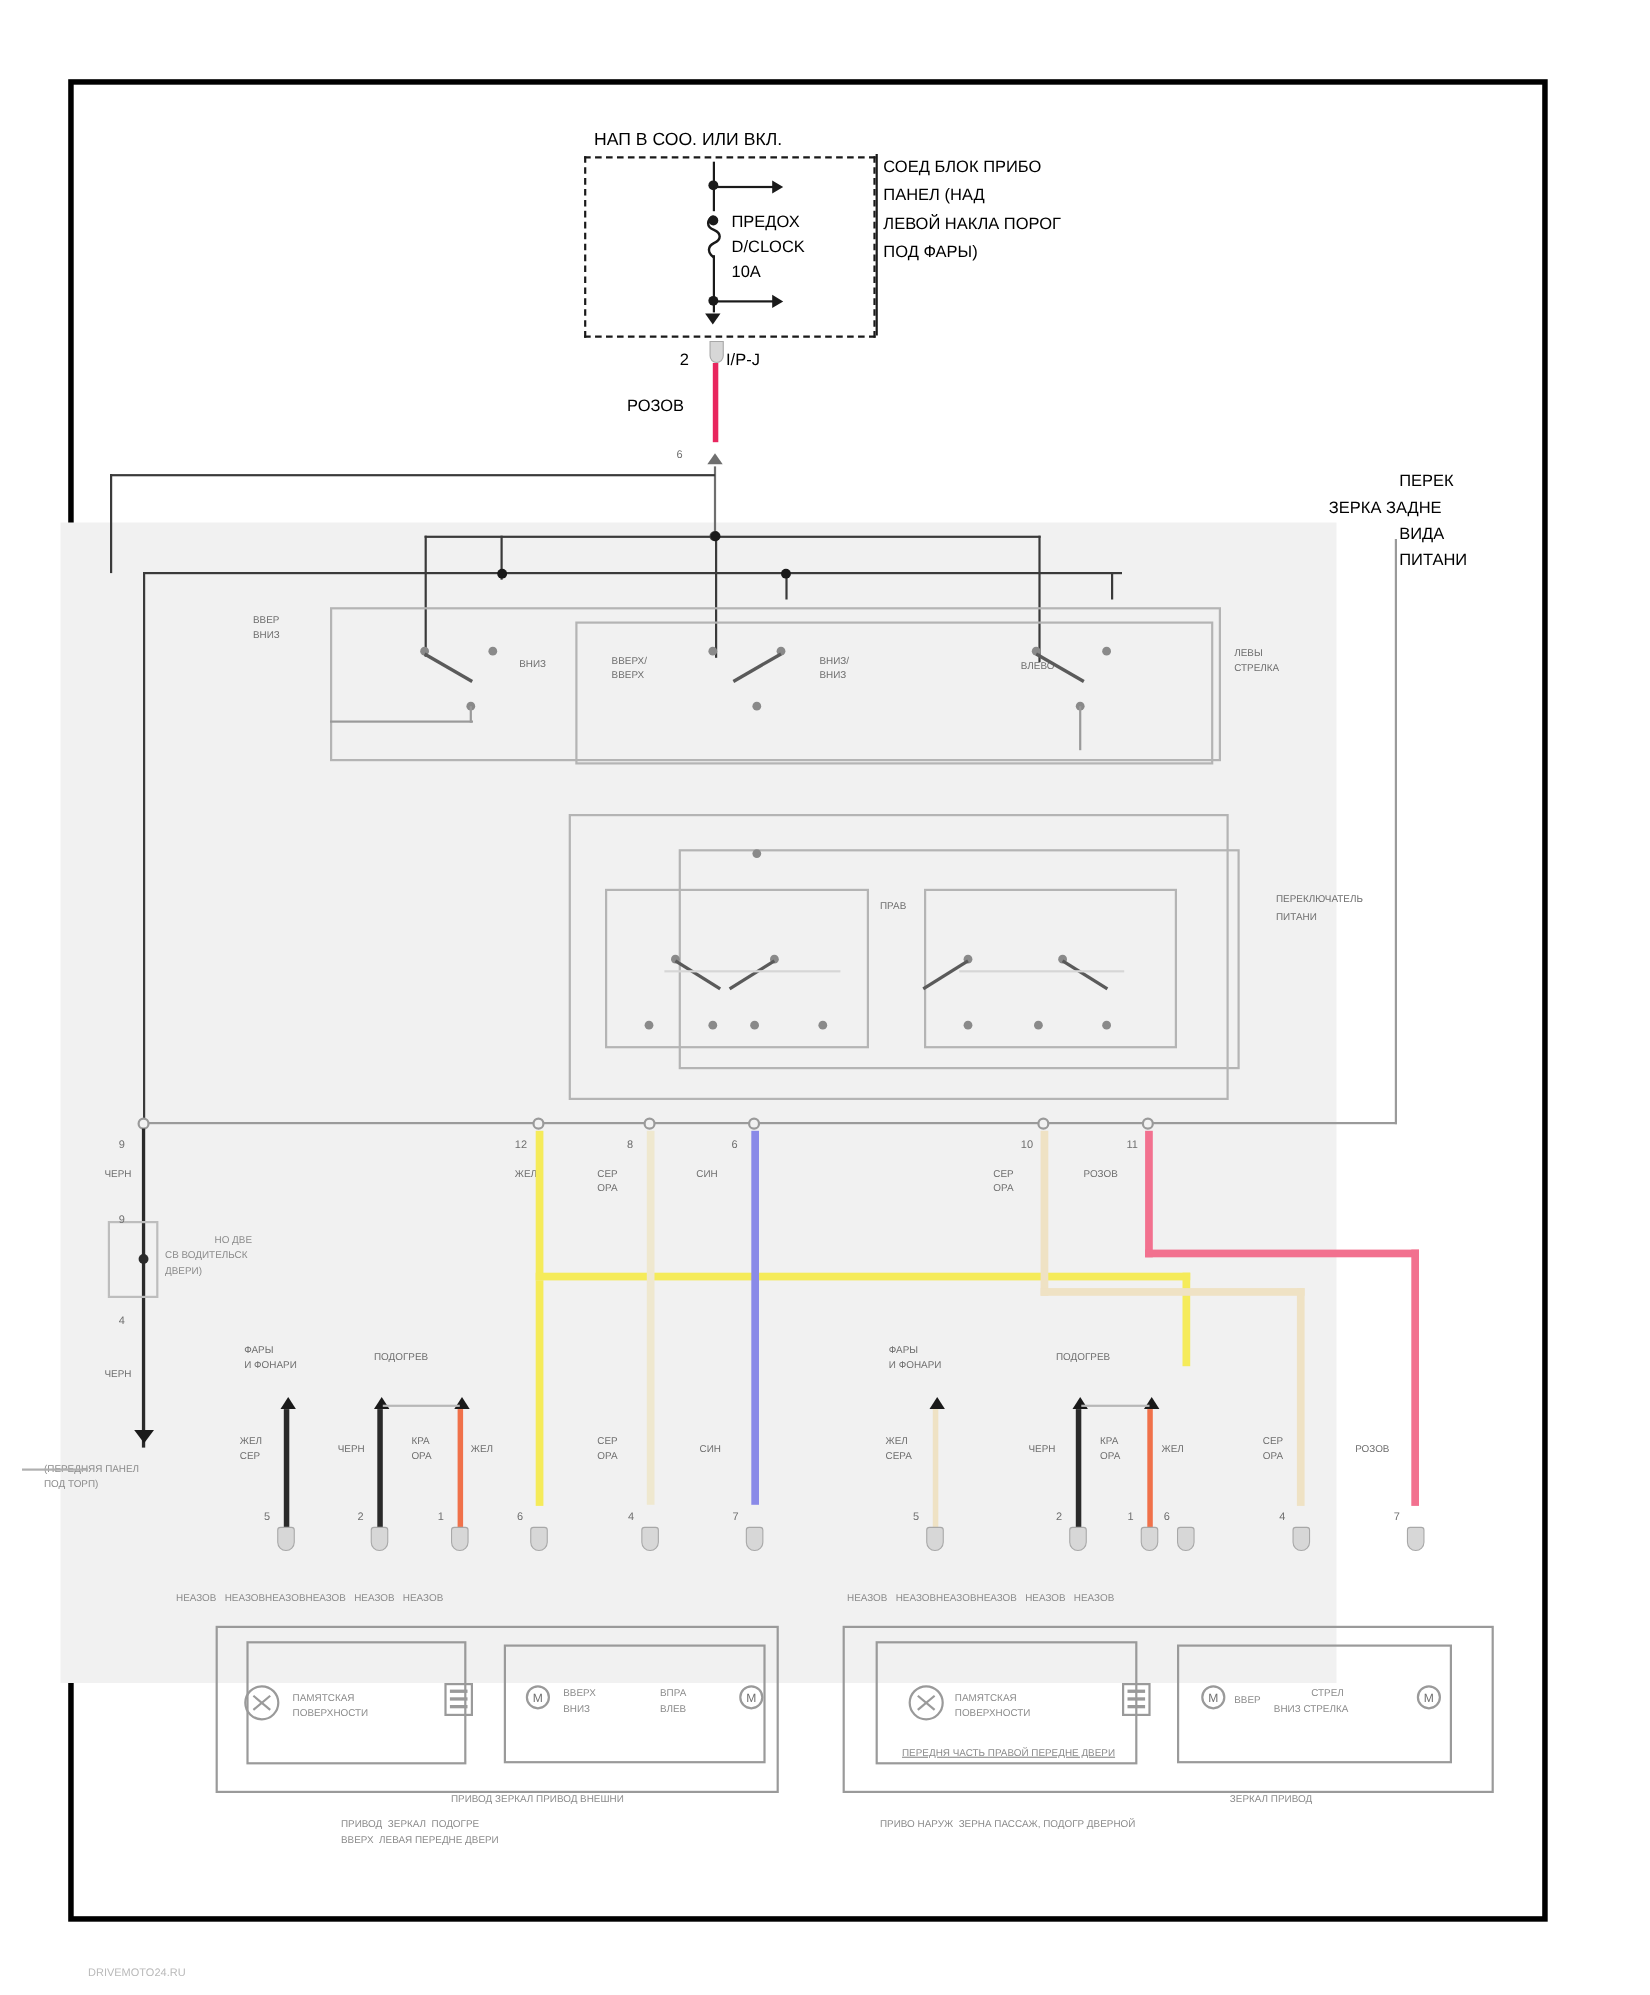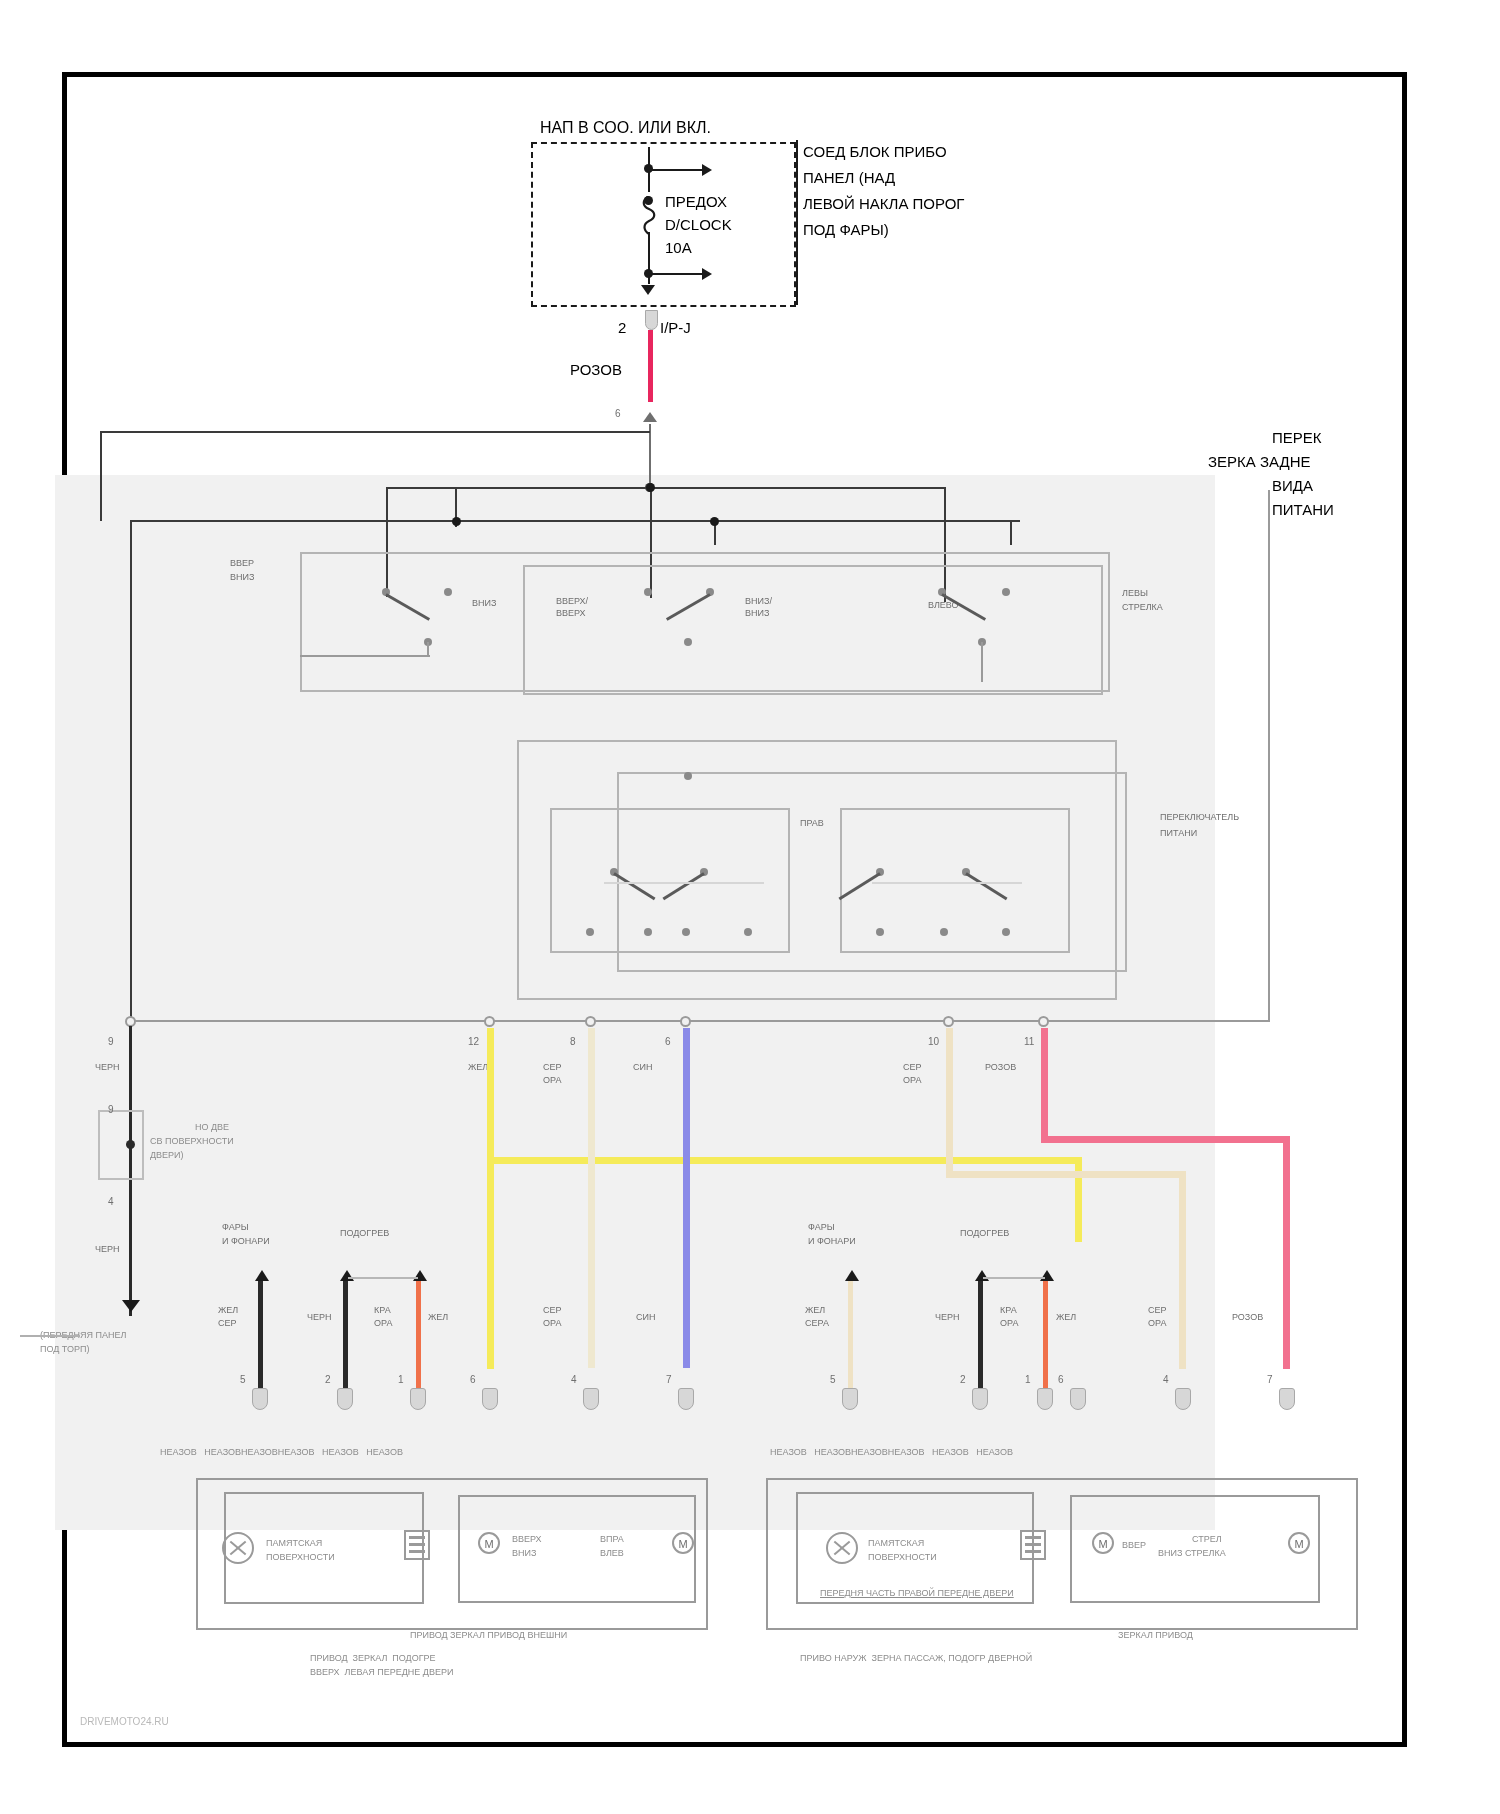--- a/index.html
+++ b/index.html
@@ -358,21 +358,21 @@
   <div class="lbl tinyd" style="left:543px; top:1075px;">ОРА</div>
   <div class="lbl tinyd" style="left:633px; top:1062px;">СИН</div>
   <div class="lbl tinyd" style="left:903px; top:1062px;">СЕР</div>
   <div class="lbl tinyd" style="left:903px; top:1075px;">ОРА</div>
   <div class="lbl tinyd" style="left:985px; top:1062px;">РОЗОВ</div>
 
   <div class="v blk" style="left:129px; top:1026px; height:290px; width:3px; background:#2a2a2a;"></div>
   <div class="box d" style="left:98px; top:1110px; width:46px; height:70px; border-color:#bdbdbd;"></div>
   <div class="dot" style="left:126px; top:1140px; background:#2a2a2a;"></div>
   <div class="lbl tiny" style="left:150px; top:1122px;padding-left:45px;">НО ДВЕ</div>
-  <div class="lbl tiny" style="left:150px; top:1136px;">СВ ПОВЕРХНОСТИ</div>
+  <div class="lbl tiny" style="left:150px; top:1136px;">СВ ВОДИТЕЛЬСК</div>
   <div class="lbl tiny" style="left:150px; top:1150px;">ДВЕРИ)</div>
   <div class="lbl num" style="left:108px; top:1100px;">9</div>
   <div class="lbl num" style="left:108px; top:1192px;">4</div>
   <div class="lbl tinyd" style="left:95px; top:1244px;">ЧЕРН</div>
   <div class="grnd" style="left:122px; top:1300px;"></div>
   <div class="lbl tiny" style="left:40px; top:1330px;">(ПЕРЕДНЯЯ ПАНЕЛ</div>
   <div class="lbl tiny" style="left:40px; top:1344px;">ПОД ТОРП)</div>
   <div class="h" style="left:20px; top:1335px; width:60px; background:#b0b0b0;"></div>
 
   <div class="wire" style="left:487px; top:1028px; width:7px; height:136px; background:#f5eb5a;"></div>
@@ -506,15 +506,15 @@
     </div>
   <div class="motor" style="left:1092px; top:1532px;">M</div>
   <div class="motor" style="left:1288px; top:1532px;">M</div>
   <div class="lbl tiny" style="left:1122px; top:1540px;">ВВЕР</div>
   <div class="lbl tiny" style="left:1192px; top:1534px;">СТРЕЛ</div>
   <div class="lbl tiny" style="left:1158px; top:1548px;">ВНИЗ СТРЕЛКА</div>
   <div class="lbl tiny" style="left:1118px; top:1630px;">ЗЕРКАЛ ПРИВОД</div>
   <div class="lbl tiny" style="left:800px; top:1653px;">ПРИВО НАРУЖ  ЗЕРНА ПАССАЖ, ПОДОГР ДВЕРНОЙ</div>
   <div class="lbl tiny" style="left:820px; top:1588px;text-decoration:underline;">ПЕРЕДНЯ ЧАСТЬ ПРАВОЙ ПЕРЕДНЕ ДВЕРИ</div>
 
-  <div class="lbl wm" style="left:80px; top:1712px;">DRIVEMOTO24.RU</div>
+  <div class="lbl wm" style="left:80px; top:1784px;">DRIVEMOTO24.RU</div>
 
 </div>
 
 </body></html>

